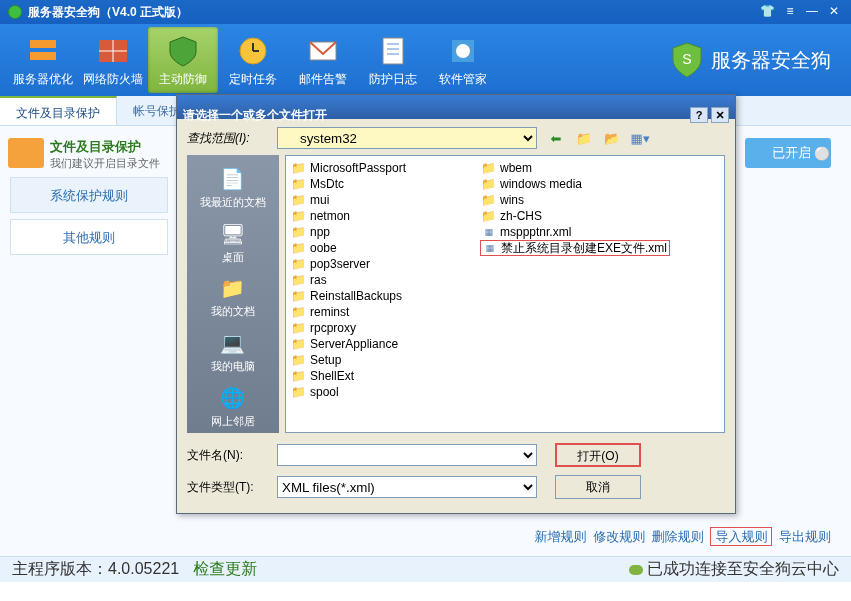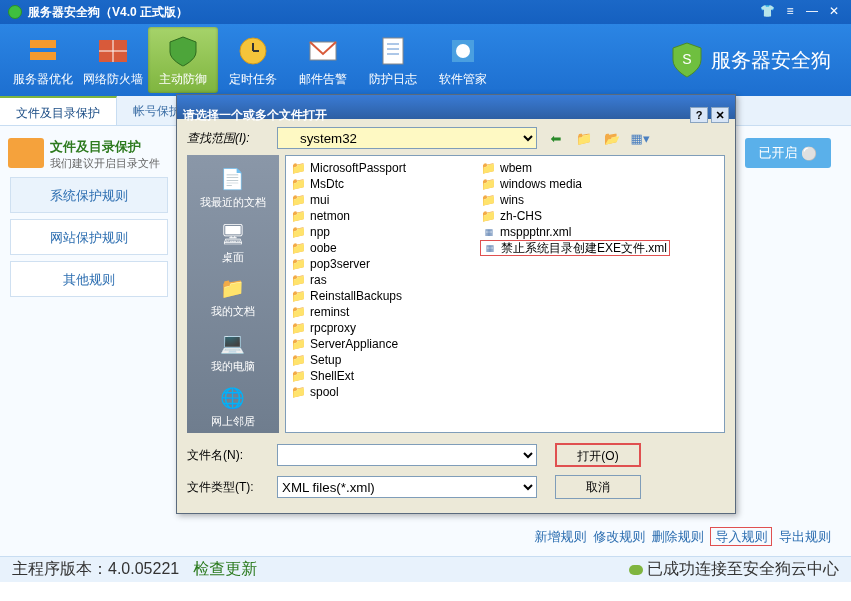--- a/index.html
+++ b/index.html
@@ -29,21 +29,21 @@
 .left-col { width: 178px; padding: 12px 8px; }
 .section-title { display: flex; align-items: flex-start; margin-bottom: 6px; }
 .section-title .ico { width: 36px; height: 30px; background: #f5a23c; border-radius: 3px; margin-right: 6px; }
 .section-title .t1 { color: #2d7a1e; font-size: 13px; font-weight: bold; }
 .section-title .t2 { color: #666; font-size: 11px; }
 .rule-btn { width: 158px; height: 36px; line-height: 36px; text-align: center; font-size: 13px; color: #2b6db0; background: #fff; border: 1px solid #cfe0f1; margin: 6px auto; cursor: pointer; }
 .rule-btn.active { background: #eaf3fc; }
 
 .right-col { flex: 1; padding: 12px 20px 0 0; }
 .switch-row { display:flex; justify-content:flex-end; margin-bottom:14px;}
-.switch-btn { width: 86px; height: 30px; background: #5ab0ea; color: #fff; border-radius: 3px; display:flex;align-items:center;justify-content:center;font-size:13px;cursor:pointer;}
+.switch-btn { width: 86px; height: 30px; background: #5ab0ea; color: #fff; border-radius: 3px; display:flex;align-items:center;justify-content:flex-end;font-size:13px;cursor:pointer;}
 .status-head { text-align:center; color:#2b6db0; font-size:13px; margin-bottom:10px;}
 .status-row { display:flex; justify-content:center; gap:10px; font-size:12px; color:#2b6db0; margin-bottom:18px;}
 .status-row .off{color:#3a8fd8;}
 .status-row .on{color:#2b6db0;}
 
 .bottom-links { position:absolute; bottom:10px; right:20px; font-size:13px; }
 .bottom-links a { color:#2b6db0; margin-left:3px; cursor:pointer; text-decoration:none;}
 .bottom-links a.hl { border:1px solid #e05050; padding:1px 4px;}
 
 
@@ -177,21 +177,20 @@
 <div class="main">
   <div class="left-col">
     <div class="section-title">
       <div class="ico"></div>
       <div>
         <div class="t1">文件及目录保护</div>
         <div class="t2">我们建议开启目录文件</div>
       </div>
     </div>
     <div class="rule-btn active">系统保护规则</div>
-    <div class="rule-btn">网站保护规则</div>
     <div class="rule-btn">其他规则</div>
   </div>
 
   <div class="right-col">
     <div class="switch-row">
         <div class="switch-btn"><span>已开启</span>&nbsp;⚪</div>
       </div>
     <div class="status-head">状态</div>
     <div id="status-rows">
         <div class="status-row">

